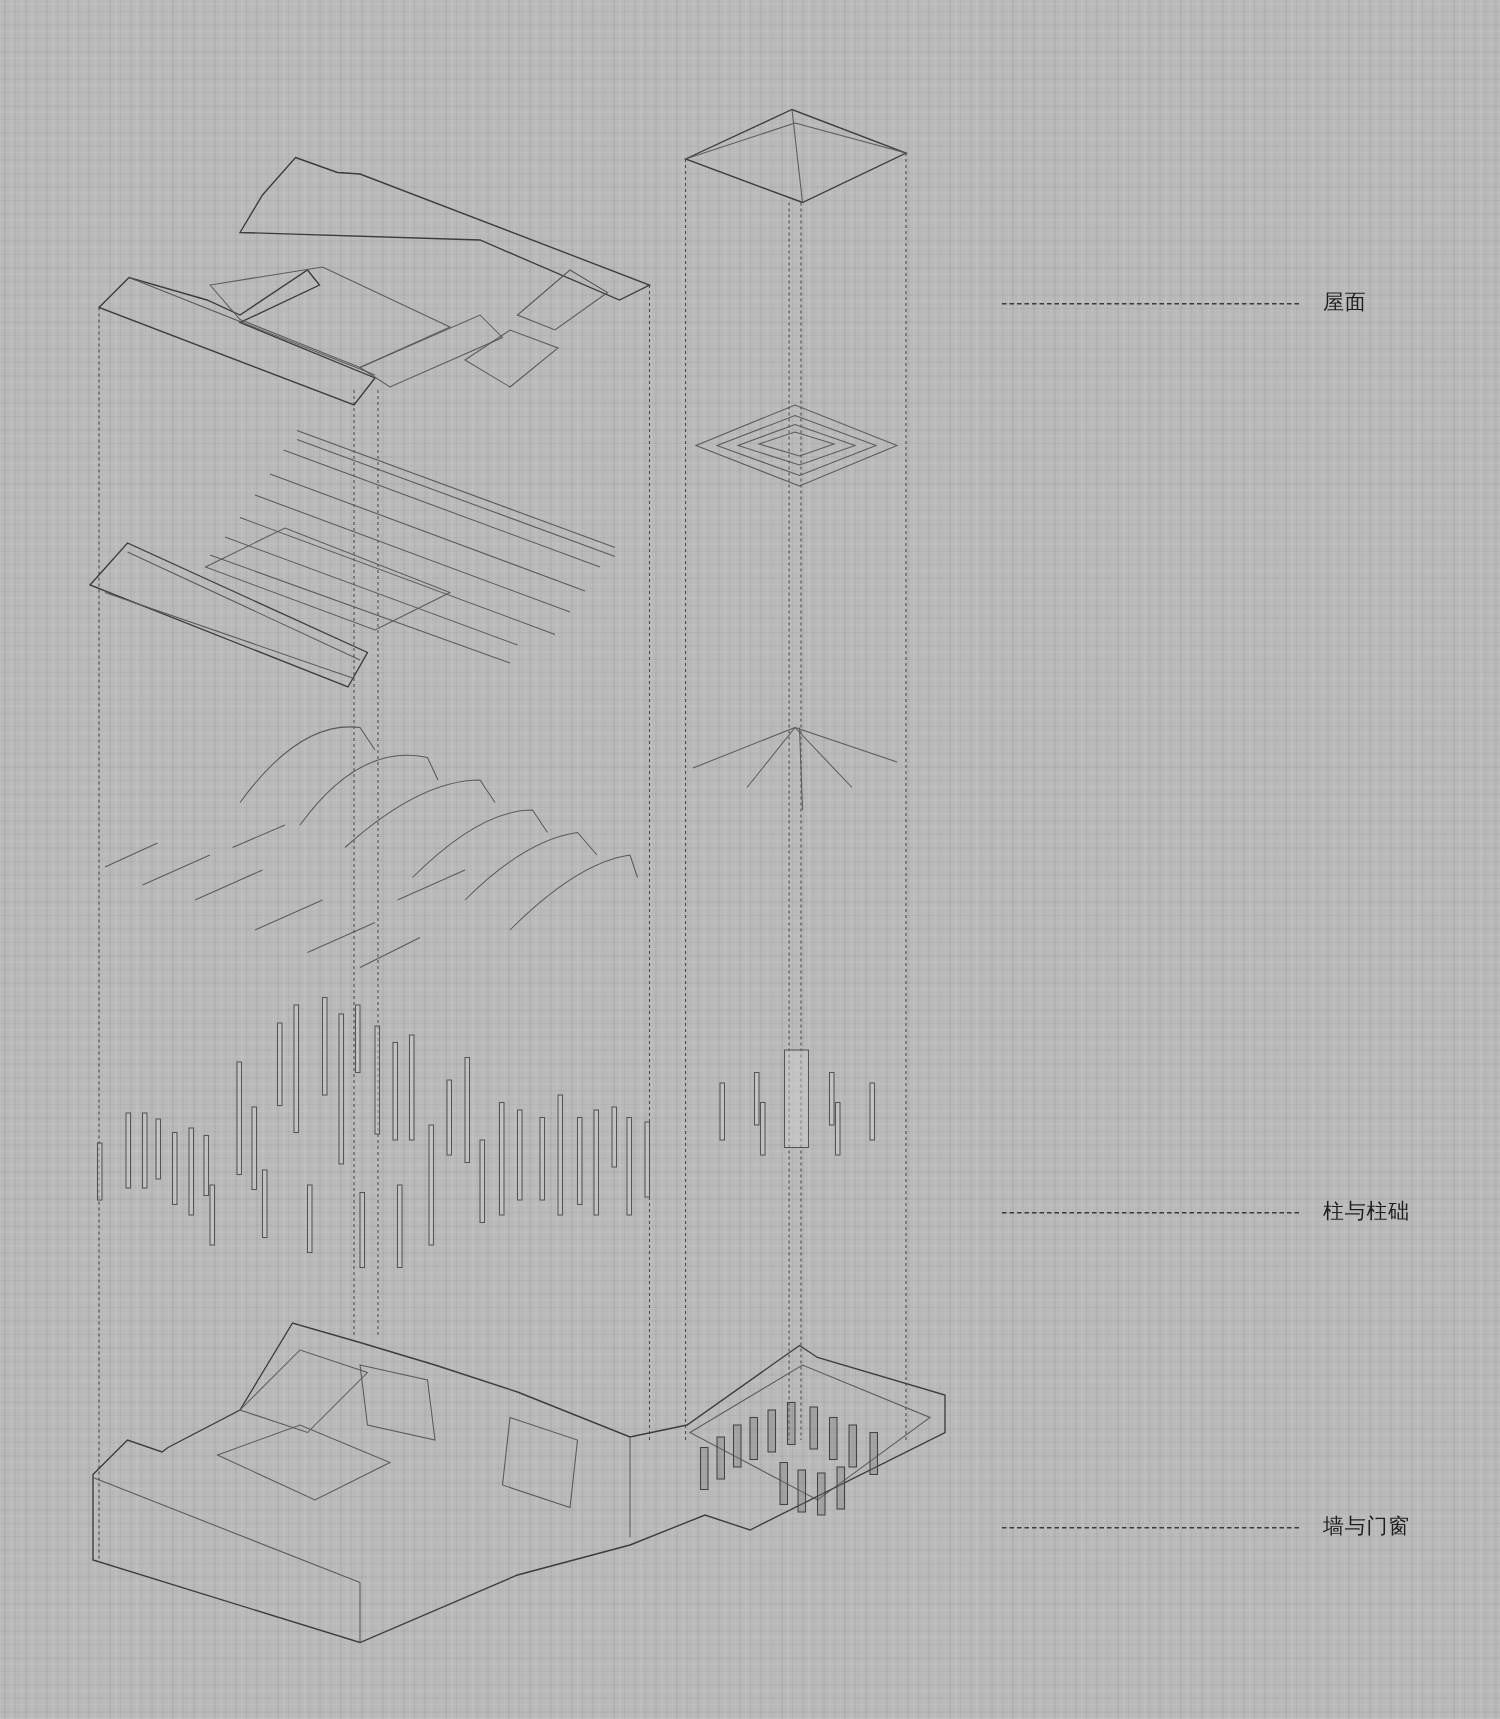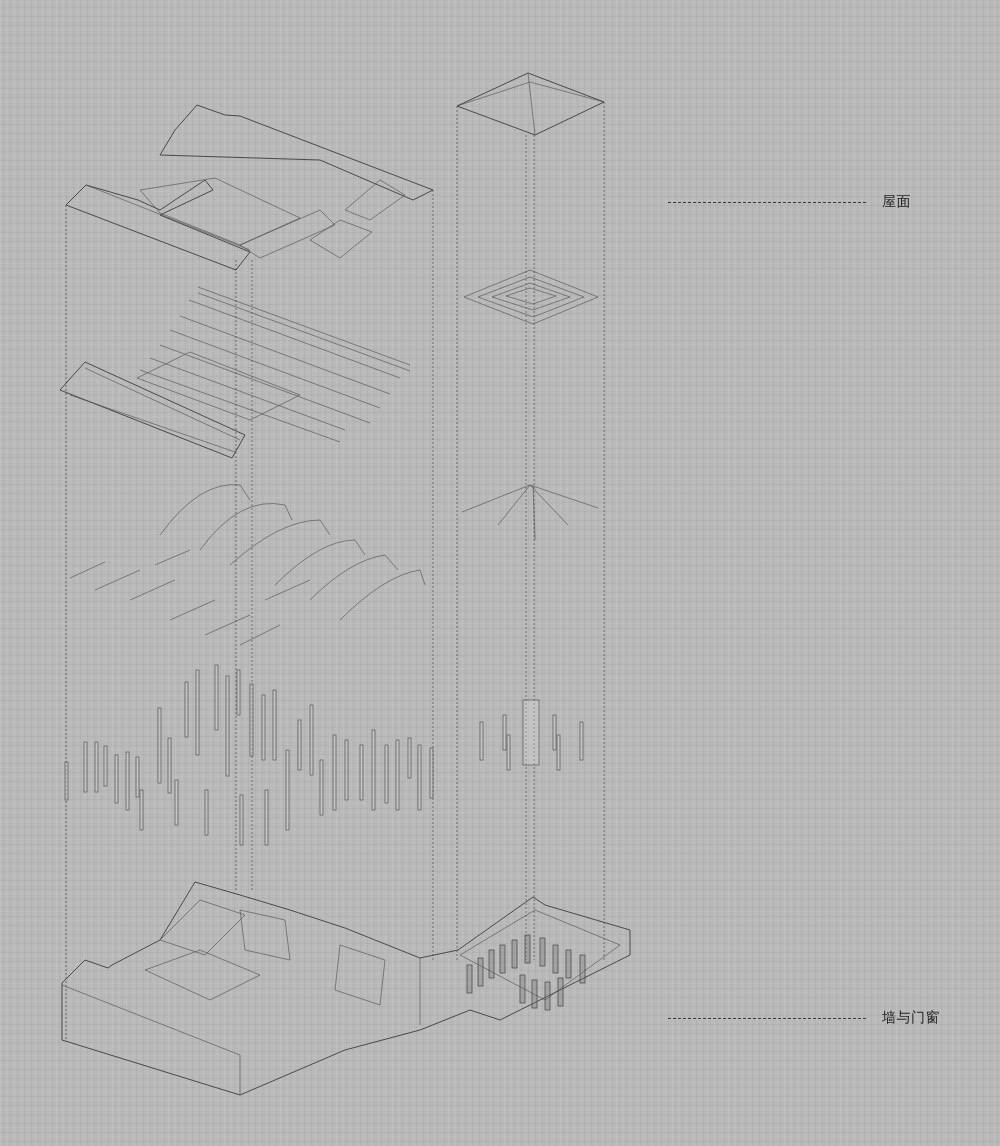--- a/index.html
+++ b/index.html
@@ -188,17 +188,21 @@
         <rect x="558" y="978" width="5" height="28"></rect>
       </g>
     </g>
   </svg>
 
   
   <div class="label-row" style="top:180px;margin-top:10px;">
     <div class="leader"></div>
     <span class="label-text">屋面</span>
   </div>
+  <div class="label-row" style="top:796px;">
+    <div class="leader"></div>
+    <span class="label-text">柱与柱础</span>
+  </div>
   <div class="label-row" style="top:1006px;">
     <div class="leader"></div>
     <span class="label-text">墙与门窗</span>
   </div>
 </div>
 
 </body></html>

